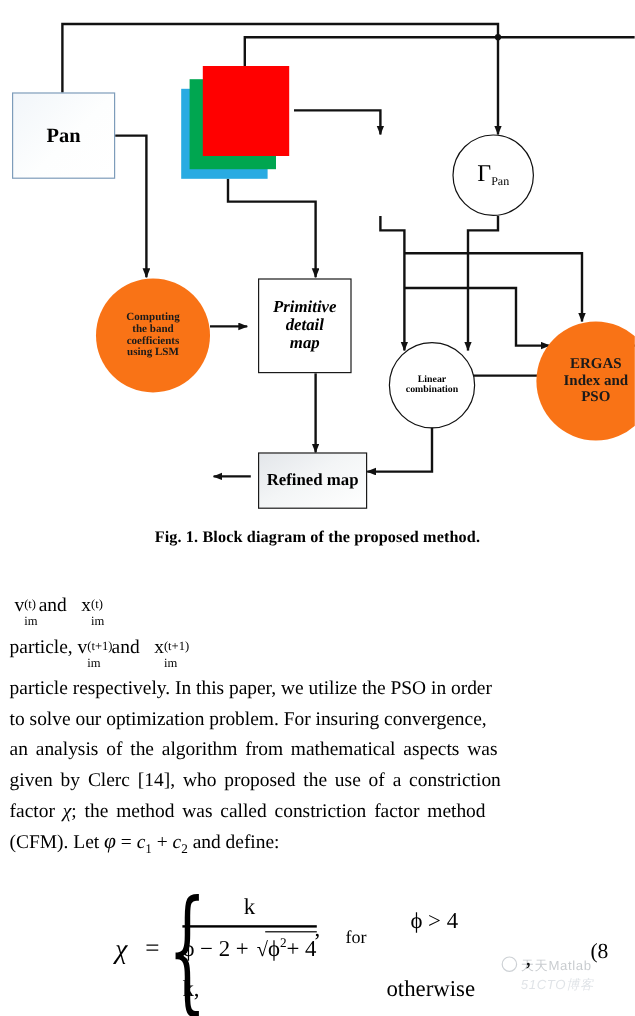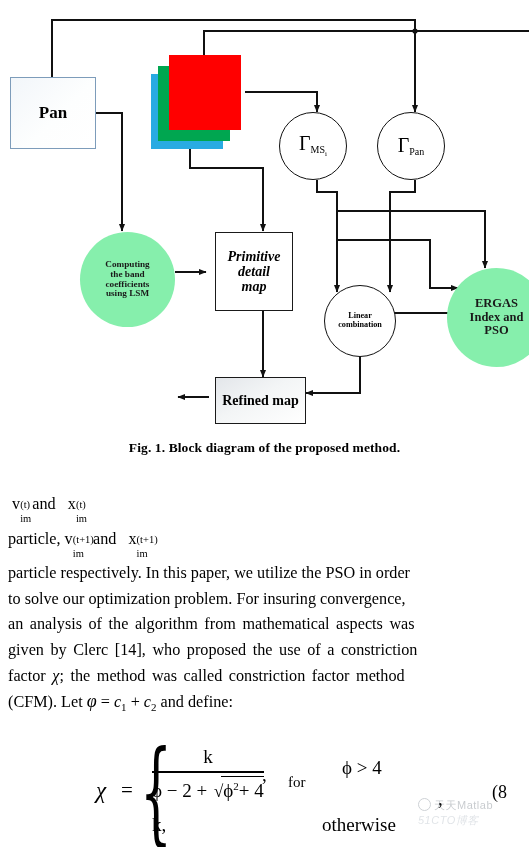--- a/index.html
+++ b/index.html
@@ -64,21 +64,21 @@
     display: flex;
     align-items: center;
     justify-content: center;
     text-align: center;
   }
   .circ-white {
     border: 1.8px solid #111;
     background: #ffffff;
   }
   .circ-orange {
-    background: #86efac;
+    background: #f97316;
   }
 
   
   .imgstack { position: absolute; }
   .layer { position: absolute; }
 
   
   #caption {
     position: absolute;
     left: 0;
@@ -222,25 +222,20 @@
   <div class="box box-pan" style="left:10px; top:77px; width:86px; height:72px;">
     <span class="node-label" style="position:static; font-size:17px;">Pan</span>
   </div>
 
   <div class="imgstack" style="left:151px; top:55px; width:94px; height:94px;">
     <div class="layer" style="left:0;  top:19px; width:72px; height:75px; background:#29abe2;"></div>
     <div class="layer" style="left:7px; top:11px; width:72px; height:75px; background:#00a650;"></div>
     <div class="layer" style="left:18px; top:0;  width:72px; height:75px; background:#ff0000;"></div>
   </div>
 
-  <div class="circ circ-white" style="left:279px; top:112px; width:68px; height:68px;">
-    <span class="node-label" style="position:static; font-size:20px; font-weight:normal;">
-      <span>Γ</span><span style="font-size:10px; vertical-align:-3px;">MS</span><span style="font-size:7px; vertical-align:-6px;">i</span>
-    </span>
-  </div>
 
   <div class="circ circ-white" style="left:377px; top:112px; width:68px; height:68px;">
     <span class="node-label" style="position:static; font-size:20px; font-weight:normal;">
       <span>Γ</span><span style="font-size:10px; vertical-align:-3px;">Pan</span>
     </span>
   </div>
 
   <div class="circ circ-orange" style="left:80px; top:232px; width:95px; height:95px;">
     <span class="node-label" style="position:static; font-size:9.2px; color:#1a1a1a;">
       <span>Computing</span><br>
@@ -329,14 +324,14 @@
   <span class="eq-otherwise">otherwise</span>
 
   <span class="eq-comma2">,</span>
   <span class="eq-num">(8</span>
 </div>
 
 <div id="watermark">
   <div>
     <span class="wm-logo"></span><span class="wm1">天天Matlab</span>
   </div>
-  <div class="wm2" style="margin-left:0;font-style:italic;">51CTO博客</div>
+  <div class="wm2" style="margin-left:16px;font-style:italic;">51CTO博客</div>
 </div>
 
 </body></html>

